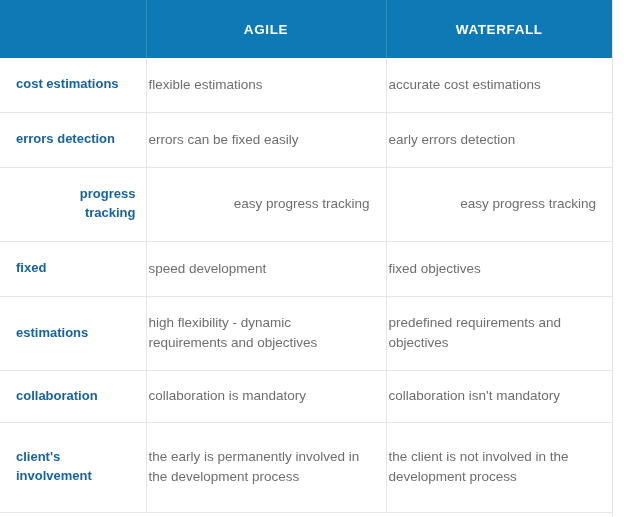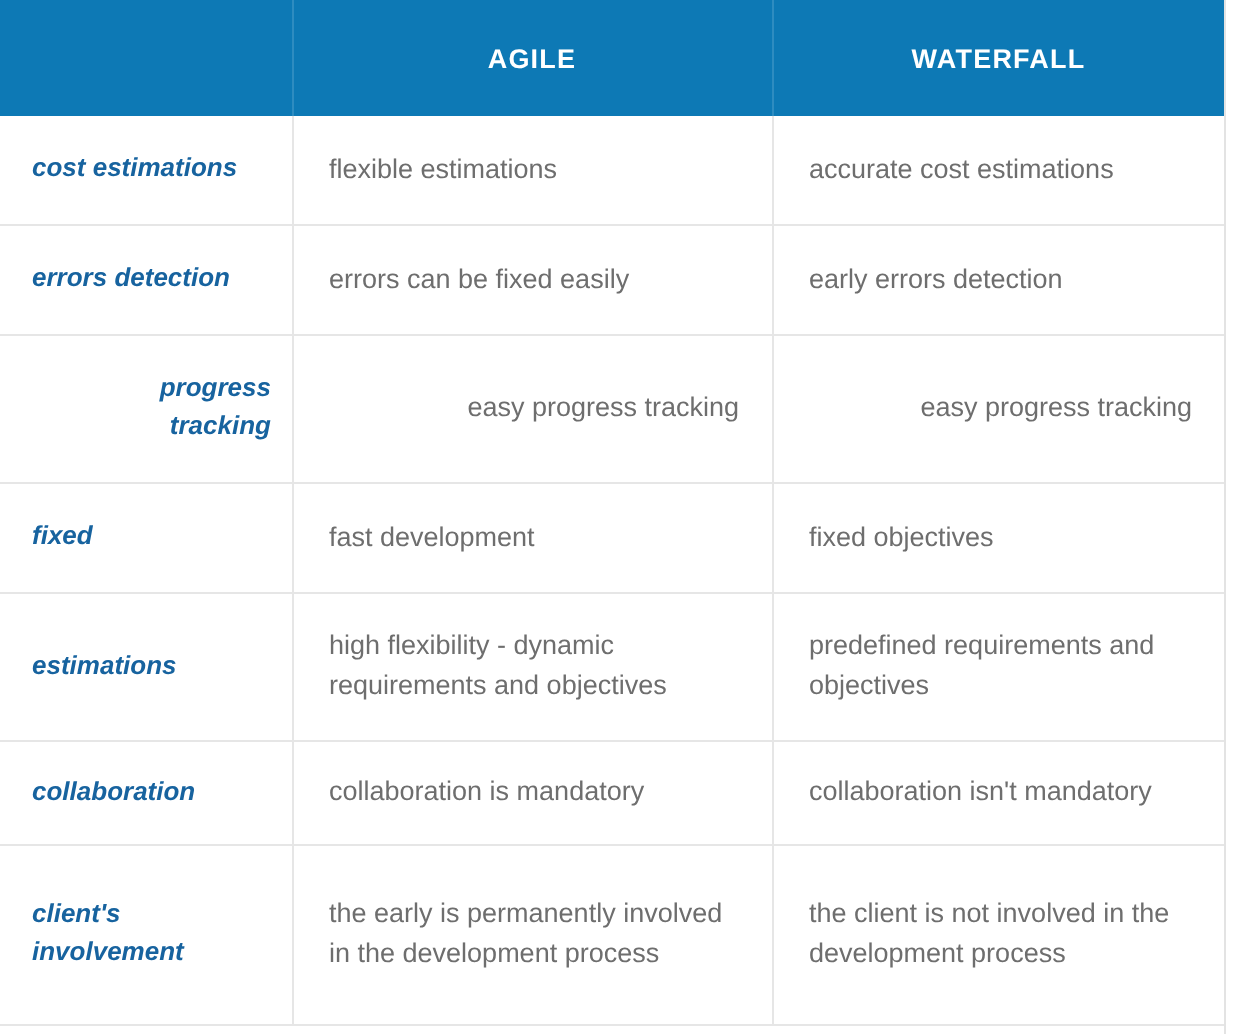--- a/index.html
+++ b/index.html
@@ -83,29 +83,28 @@
     border-bottom: 1px solid #e6e6e6;
   }
 
   td.cell-feature {
     color: #17639f;
     font-weight: bold;
     font-size: 13px;
     line-height: 1.45;
     padding: 10px 10px 10px 16px;
     border-right: 1px solid #e6e6e6;
-    font-style: italic;
   }
 
   td.cell-value {
     color: #6e6e6e;
     font-weight: normal;
     font-size: 13.5px;
     line-height: 1.45;
-    padding: 10px 16px 10px 18px;
+    padding: 10px 16px 10px 2px;
   }
 
   td.cell-agile {
     border-right: 1px solid #e6e6e6;
   }
 
   
   tr[data-row="0"] { height: 54px; }
   tr[data-row="1"] { height: 55px; }
   tr[data-row="2"] { height: 74px; text-align: right; }
@@ -148,21 +147,21 @@
         <td class="cell-value cell-waterfall">early errors detection</td>
       </tr>
       <tr data-row="2">
         <td class="cell-feature nowrap-line">progress
 tracking</td>
         <td class="cell-value cell-agile">easy progress tracking</td>
         <td class="cell-value cell-waterfall">easy progress tracking</td>
       </tr>
       <tr data-row="3">
         <td class="cell-feature nowrap-line">fixed</td>
-        <td class="cell-value cell-agile">fast development</td>
+        <td class="cell-value cell-agile">speed development</td>
         <td class="cell-value cell-waterfall">fixed objectives</td>
       </tr>
       <tr data-row="4">
         <td class="cell-feature nowrap-line">estimations</td>
         <td class="cell-value cell-agile">high flexibility - dynamic requirements and objectives</td>
         <td class="cell-value cell-waterfall">predefined requirements and objectives</td>
       </tr>
       <tr data-row="5">
         <td class="cell-feature nowrap-line">collaboration</td>
         <td class="cell-value cell-agile">collaboration is mandatory</td>

